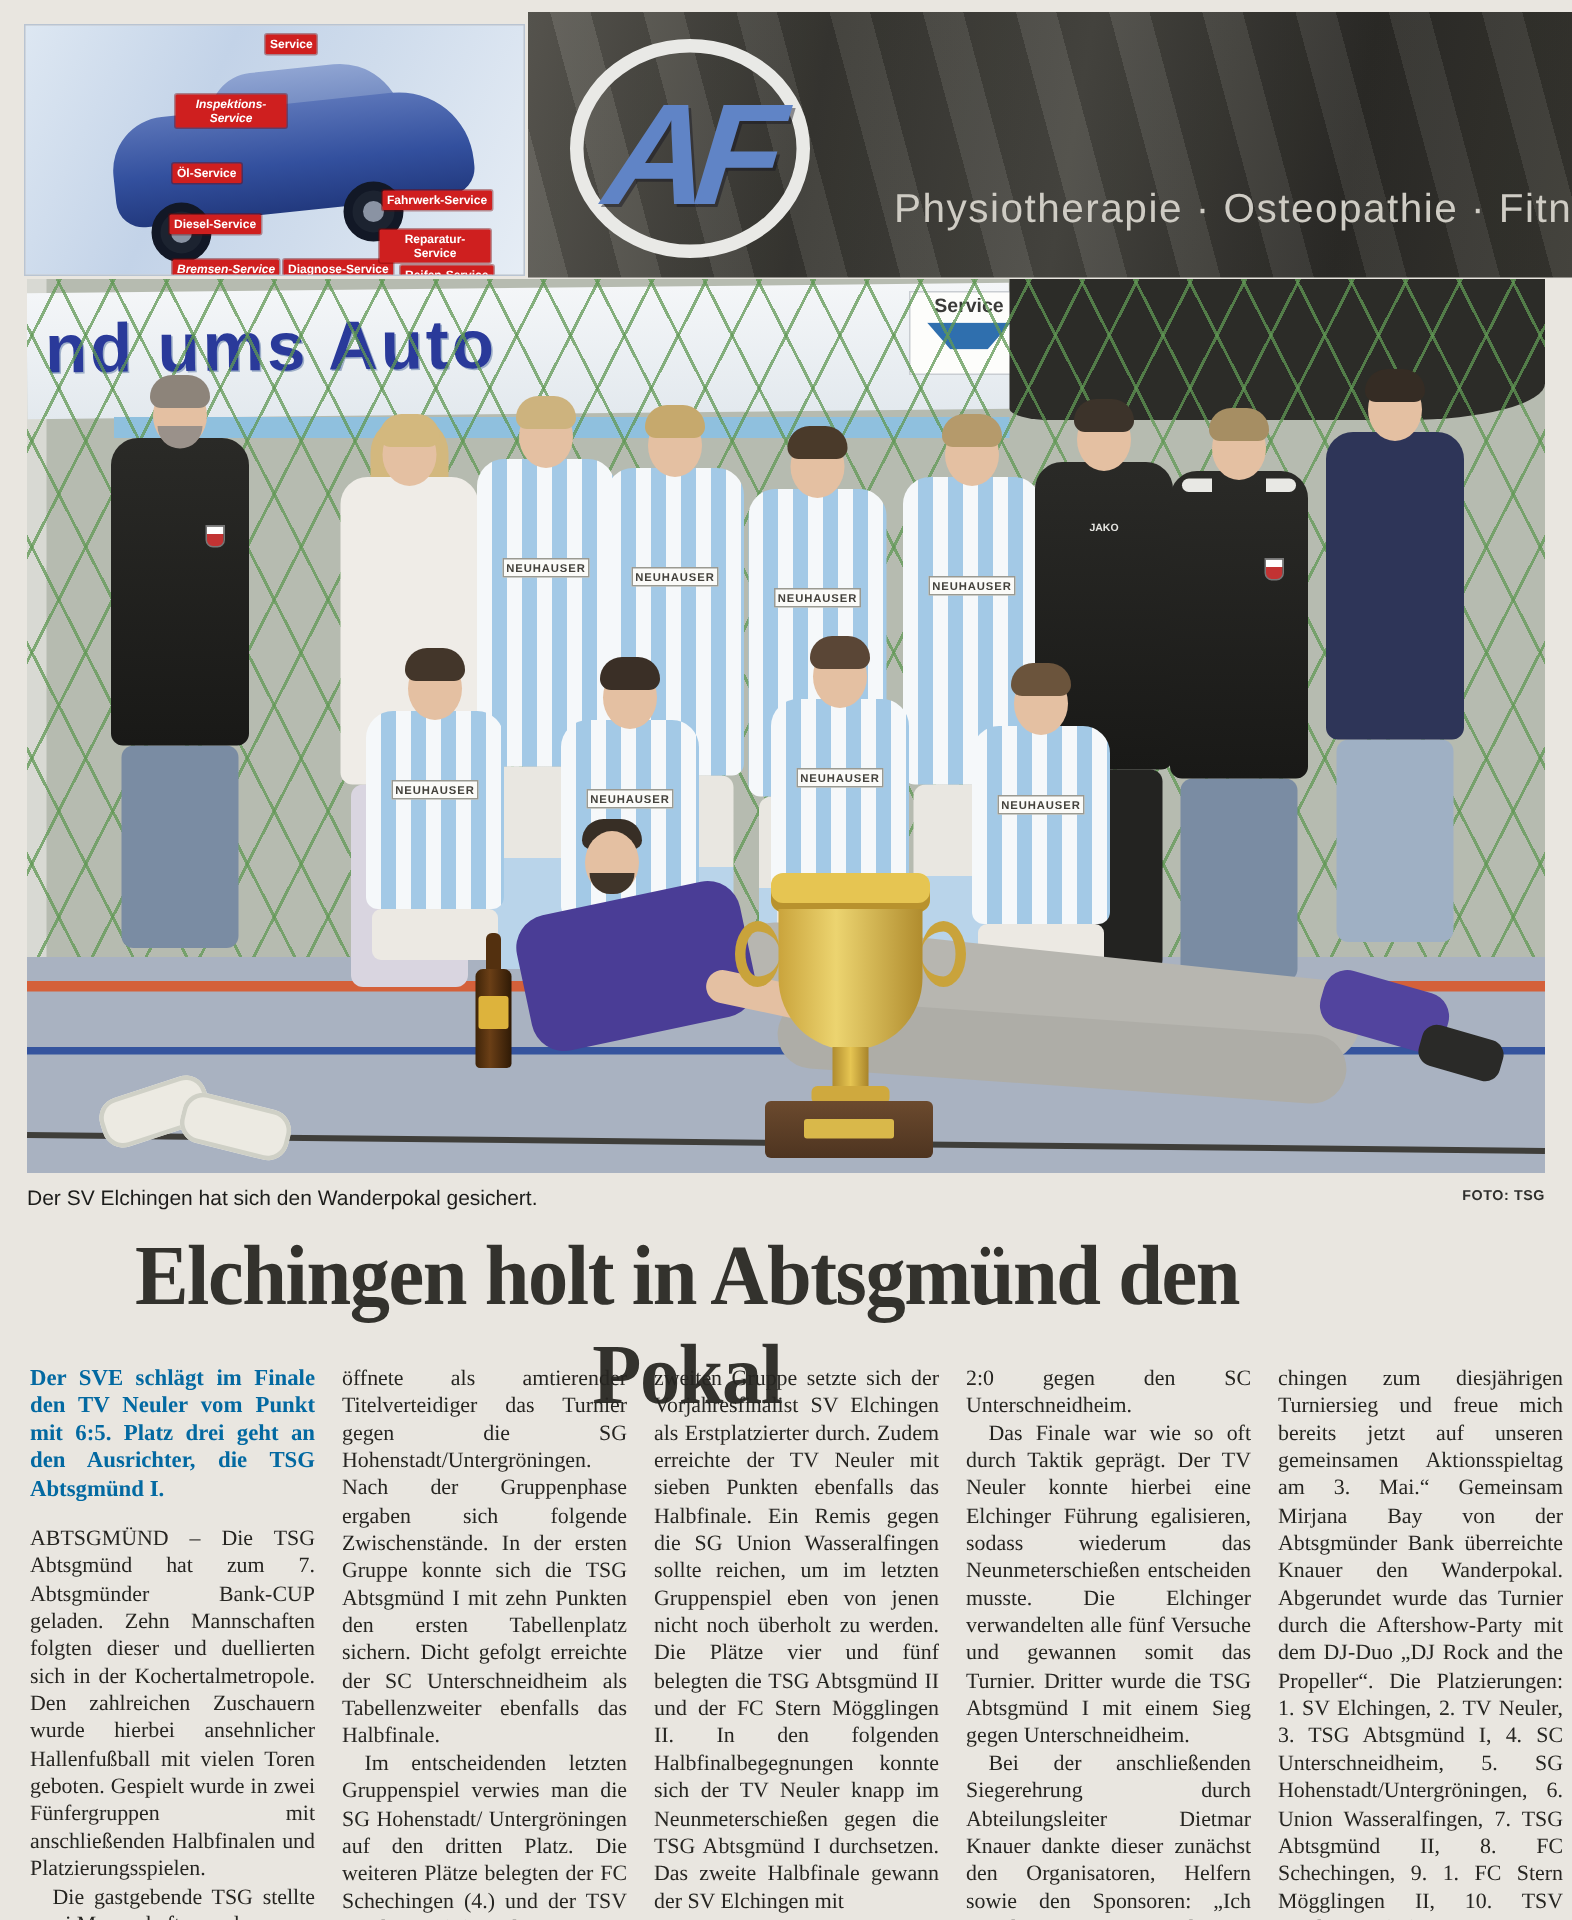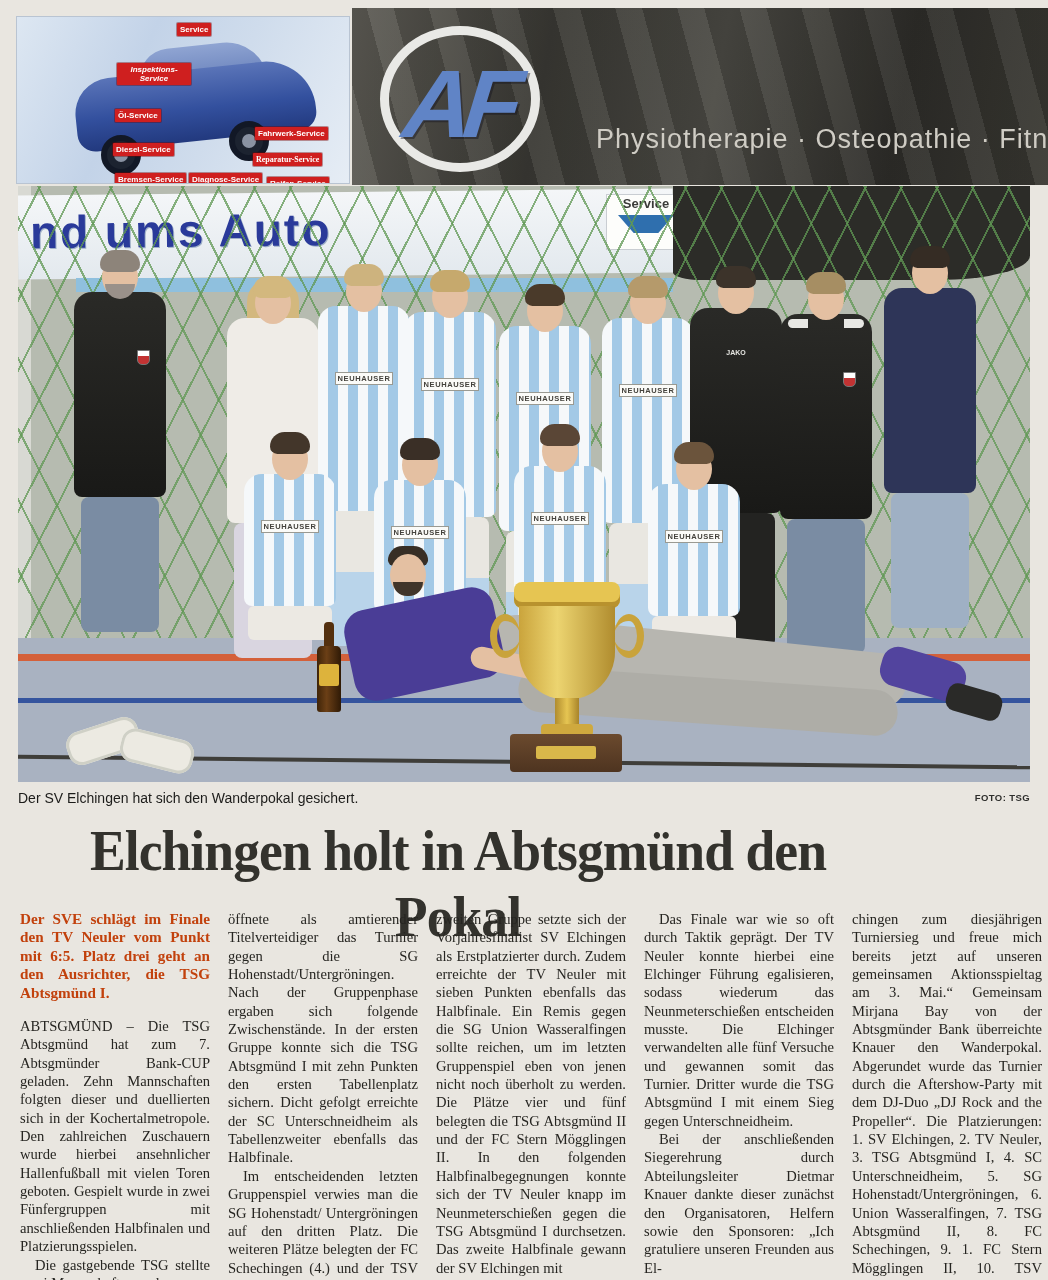--- a/index.html
+++ b/index.html
@@ -132,43 +132,43 @@
   .credit{font:bold 9.5px/12px "Liberation Sans",sans-serif;color:#2e2e2c;letter-spacing:.4px;margin-top:2px;}
   .headline{position:absolute;left:0;top:818px;width:916px;text-align:center;
     font:bold 57px/1.15 "Liberation Serif",serif;color:#33322d;
     letter-spacing:-1px;}
   .headline span{display:inline-block;transform:scaleX(.94);}
   .col{position:absolute;top:910px;width:190px;height:370px;overflow:hidden;
     font:14.6px/18.35px "Liberation Serif",serif;color:#262521;text-align:justify;}
   .col p{margin:0;}
   .col p.indent{text-indent:15px;}
   .col p + p{margin-top:0;}
-  .lead{font:bold 15.2px/18.4px "Liberation Serif",serif;color:#c2410c;margin:0 0 15px 0 !important;}
+  .lead{font:bold 15.2px/18.4px "Liberation Serif",serif;color:#0369a1;margin:0 0 15px 0 !important;}
   .c1{left:20px;}.c2{left:228px;}.c3{left:436px;}.c4{left:644px;}.c5{left:852px;}
 </style>
 </head>
 <body data-name="newspaper-page">
 
 <div class="ad-car" data-name="car-service-ad">
   <div class="car-cabin" data-name="car-illustration"></div>
   <div class="car-body" data-name="car-illustration-body"></div>
   <div class="wheel" style="left:84px;top:118px;" data-name="car-wheel">
       <div class="rim"></div>
     </div>
   <div class="wheel" style="left:212px;top:104px;" data-name="car-wheel">
       <div class="rim"></div>
     </div>
   <span class="ad-label" style="left:160px;top:6px;" data-name="ad-label-service">Service</span>
   <span class="ad-label" style="left:100px;top:46px;font-style:italic;" data-name="ad-label-inspektion">Inspektions-Service</span>
   <span class="ad-label" style="left:98px;top:92px;" data-name="ad-label-oel">Öl-Service</span>
   <span class="ad-label" style="left:96px;top:126px;" data-name="ad-label-diesel">Diesel-Service</span>
-  <span class="ad-label" style="left:98px;top:156px;" data-name="ad-label-bremsen">Bremsen-Service</span>
+  <span class="ad-label" style="left:98px;top:156px;font-style:italic;" data-name="ad-label-bremsen">Bremsen-Service</span>
   <span class="ad-label" style="left:172px;top:156px;" data-name="ad-label-diagnose">Diagnose-Service</span>
   <span class="ad-label" style="left:238px;top:110px;" data-name="ad-label-fahrwerk">Fahrwerk-Service</span>
-  <span class="ad-label" style="left:236px;top:136px;font-family:Liberation Serif, serif;" data-name="ad-label-reparatur">Reparatur-Service</span>
+  <span class="ad-label" style="left:236px;top:136px;" data-name="ad-label-reparatur">Reparatur-Service</span>
   <span class="ad-label" style="left:250px;top:160px;" data-name="ad-label-reifen">Reifen-Service</span>
 </div>
 
 <div class="ad-therapy" data-name="therapy-training-ad">
   <div class="wrinkles" data-name="flag-texture"></div>
   <div class="af-circle" data-name="af-logo-circle"></div>
   <div class="af-text" data-name="af-logo">AF</div>
   <div class="th-sub" data-name="therapy-ad-subtitle">Physiotherapie · Osteopathie · Fitnesss</div>
 </div>
 
@@ -338,18 +338,19 @@
   <p class="indent" data-name="article-paragraph">Die gastgebende TSG stellte zwei Mannschaften und er-</p>
 </div>
 <div class="col c2" data-name="article-column-2">
   <p data-name="article-paragraph">öffnete als amtierender Titelverteidiger das Turnier gegen die SG Hohenstadt/Untergröningen. Nach der Gruppenphase ergaben sich folgende Zwischenstände. In der ersten Gruppe konnte sich die TSG Abtsgmünd I mit zehn Punkten den ersten Tabellenplatz sichern. Dicht gefolgt erreichte der SC Unterschneidheim als Tabellenzweiter ebenfalls das Halbfinale.</p>
   <p class="indent" data-name="article-paragraph">Im entscheidenden letzten Gruppenspiel verwies man die SG Hohenstadt/ Untergröningen auf den dritten Platz. Die weiteren Plätze belegten der FC Schechingen (4.) und der TSV Hüttlingen (5.). In der</p>
 </div>
 <div class="col c3" data-name="article-column-3">
   <p data-name="article-paragraph">zweiten Gruppe setzte sich der Vorjahresfinalist SV Elchingen als Erstplatzierter durch. Zudem erreichte der TV Neuler mit sieben Punkten ebenfalls das Halbfinale. Ein Remis gegen die SG Union Wasseralfingen sollte reichen, um im letzten Gruppenspiel eben von jenen nicht noch überholt zu werden. Die Plätze vier und fünf belegten die TSG Abtsgmünd II und der FC Stern Mögglingen II. In den folgenden Halbfinalbegegnungen konnte sich der TV Neuler knapp im Neunmeterschießen gegen die TSG Abtsgmünd I durchsetzen. Das zweite Halbfinale gewann der SV Elchingen mit</p>
 </div>
 <div class="col c4" data-name="article-column-4">
+  <p data-name="article-paragraph">2:0 gegen den SC Unterschneidheim.</p>
   <p class="indent" data-name="article-paragraph">Das Finale war wie so oft durch Taktik geprägt. Der TV Neuler konnte hierbei eine Elchinger Führung egalisieren, sodass wiederum das Neunmeterschießen entscheiden musste. Die Elchinger verwandelten alle fünf Versuche und gewannen somit das Turnier. Dritter wurde die TSG Abtsgmünd I mit einem Sieg gegen Unterschneidheim.</p>
   <p class="indent" data-name="article-paragraph">Bei der anschließenden Siegerehrung durch Abteilungsleiter Dietmar Knauer dankte dieser zunächst den Organisatoren, Helfern sowie den Sponsoren: „Ich gratuliere unseren Freunden aus El-</p>
 </div>
 <div class="col c5" data-name="article-column-5">
   <p data-name="article-paragraph">chingen zum diesjährigen Turniersieg und freue mich bereits jetzt auf unseren gemeinsamen Aktionsspieltag am 3. Mai.“ Gemeinsam Mirjana Bay von der Abtsgmünder Bank überreichte Knauer den Wanderpokal. Abgerundet wurde das Turnier durch die Aftershow-Party mit dem DJ-Duo „DJ Rock and the Propeller“. Die Platzierungen: 1. SV Elchingen, 2. TV Neuler, 3. TSG Abtsgmünd I, 4. SC Unterschneidheim, 5. SG Hohenstadt/Untergröningen, 6. Union Wasseralfingen, 7. TSG Abtsgmünd II, 8. FC Schechingen, 9. 1. FC Stern Mögglingen II, 10. TSV Hüttlingen. (an)</p>
 </div>
 
 </body></html>

